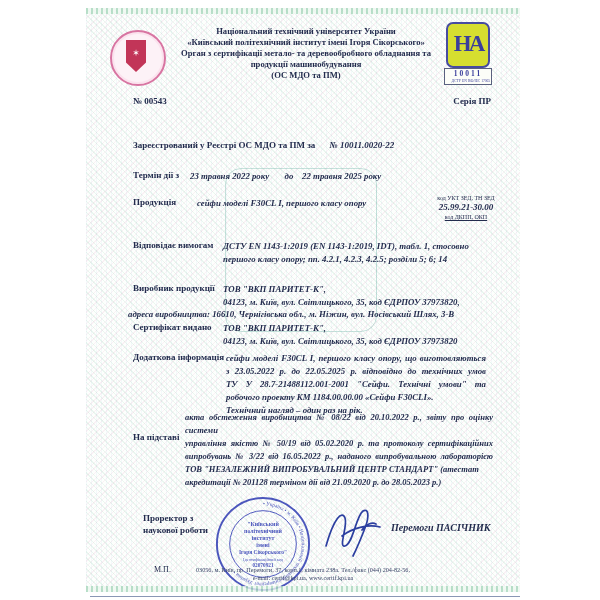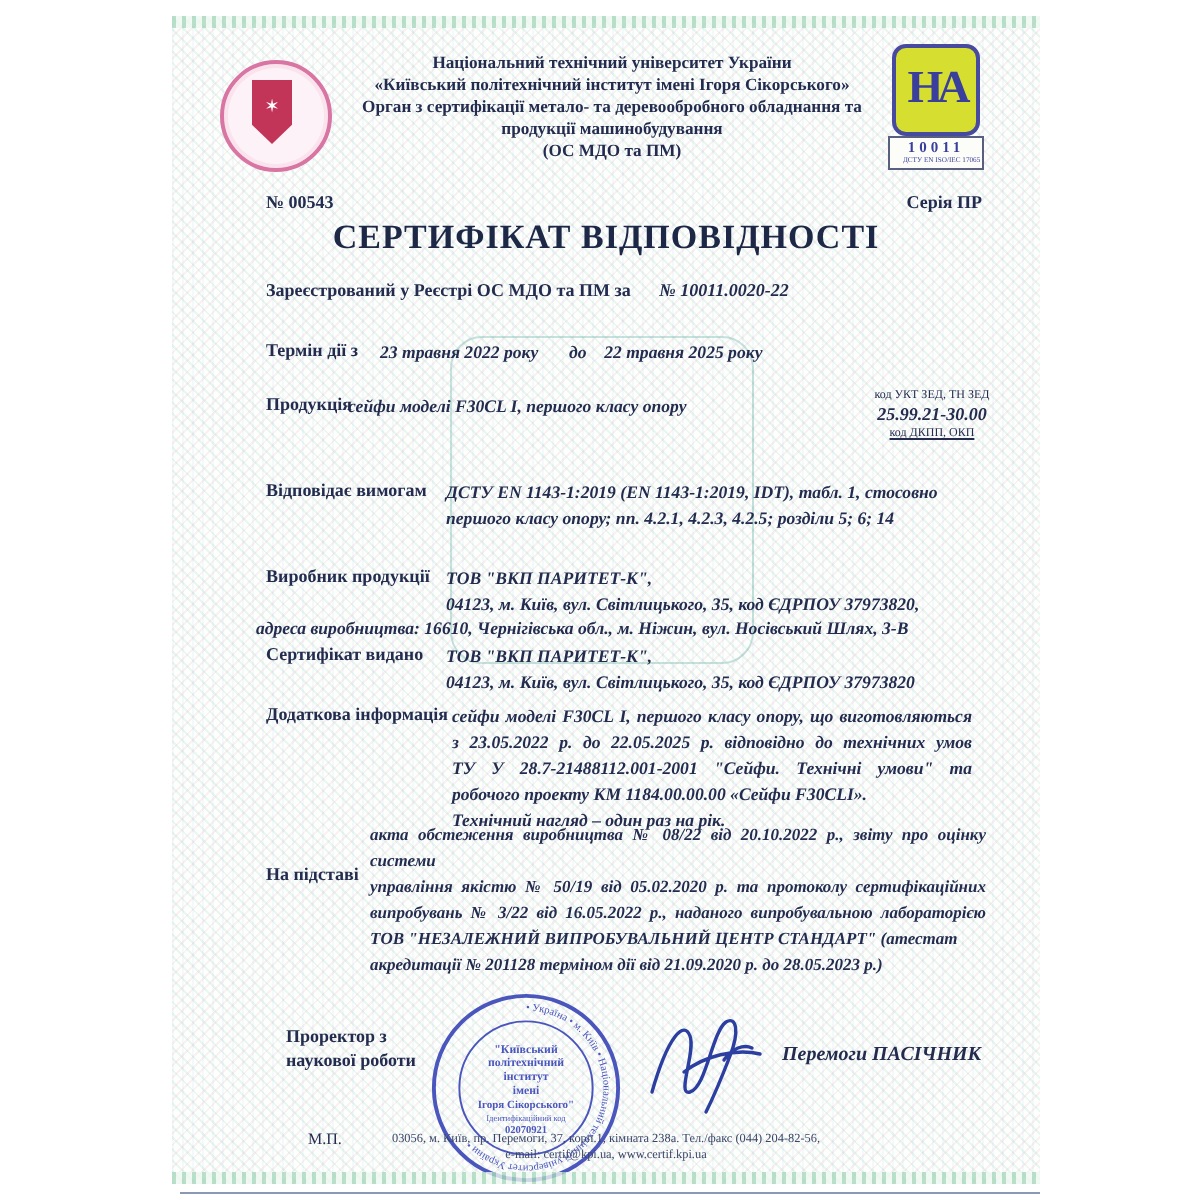--- a/index.html
+++ b/index.html
@@ -84,32 +84,31 @@
     <div class="abs na-box">
       <span>НА</span>
     </div>
     <div class="abs na-num">
       <span class="n">10011</span>
       <span class="s">ДСТУ EN ISO/IEC 17065</span>
     </div>
 
     <div class="abs numrow-l b">№ 00543</div>
     <div class="abs numrow-r b">Серія ПР</div>
-    <div class="abs title">СЕРТИФІКАТ ВІДПОВІДНОСТІ</div>
 
     <div class="abs registered">
       <span class="b">Зареєстрований у Реєстрі ОС МДО та ПМ за</span>
       <span class="b i num">№ 10011.0020-22</span>
     </div>
 
     <div class="abs lbl" style="left:47px;top:162px;">Термін дії з</div>
     <div class="abs val pre" style="left:104px;top:162px;">23 травня 2022 року       до    22 травня 2025 року</div>
 
     <div class="abs lbl" style="left:47px;top:189px;">Продукція</div>
-    <div class="abs val" style="left:88px;top:189px;">сейфи моделі F30CL I, першого класу опору</div>
+    <div class="abs val" style="left:111px;top:189px;">сейфи моделі F30CL I, першого класу опору</div>
 
     <div class="abs codes">
       <div class="c1">код УКТ ЗЕД, ТН ЗЕД</div>
       <div class="c2">25.99.21-30.00</div>
       <div class="c3">код ДКПП, ОКП</div>
     </div>
 
     <div class="abs lbl" style="left:47px;top:232px;">Відповідає вимогам</div>
     <div class="abs val" style="left:137px;top:232px;width:262px;">
       <div>ДСТУ EN 1143-1:2019 (EN 1143-1:2019, IDT), табл. 1, стосовно</div>

